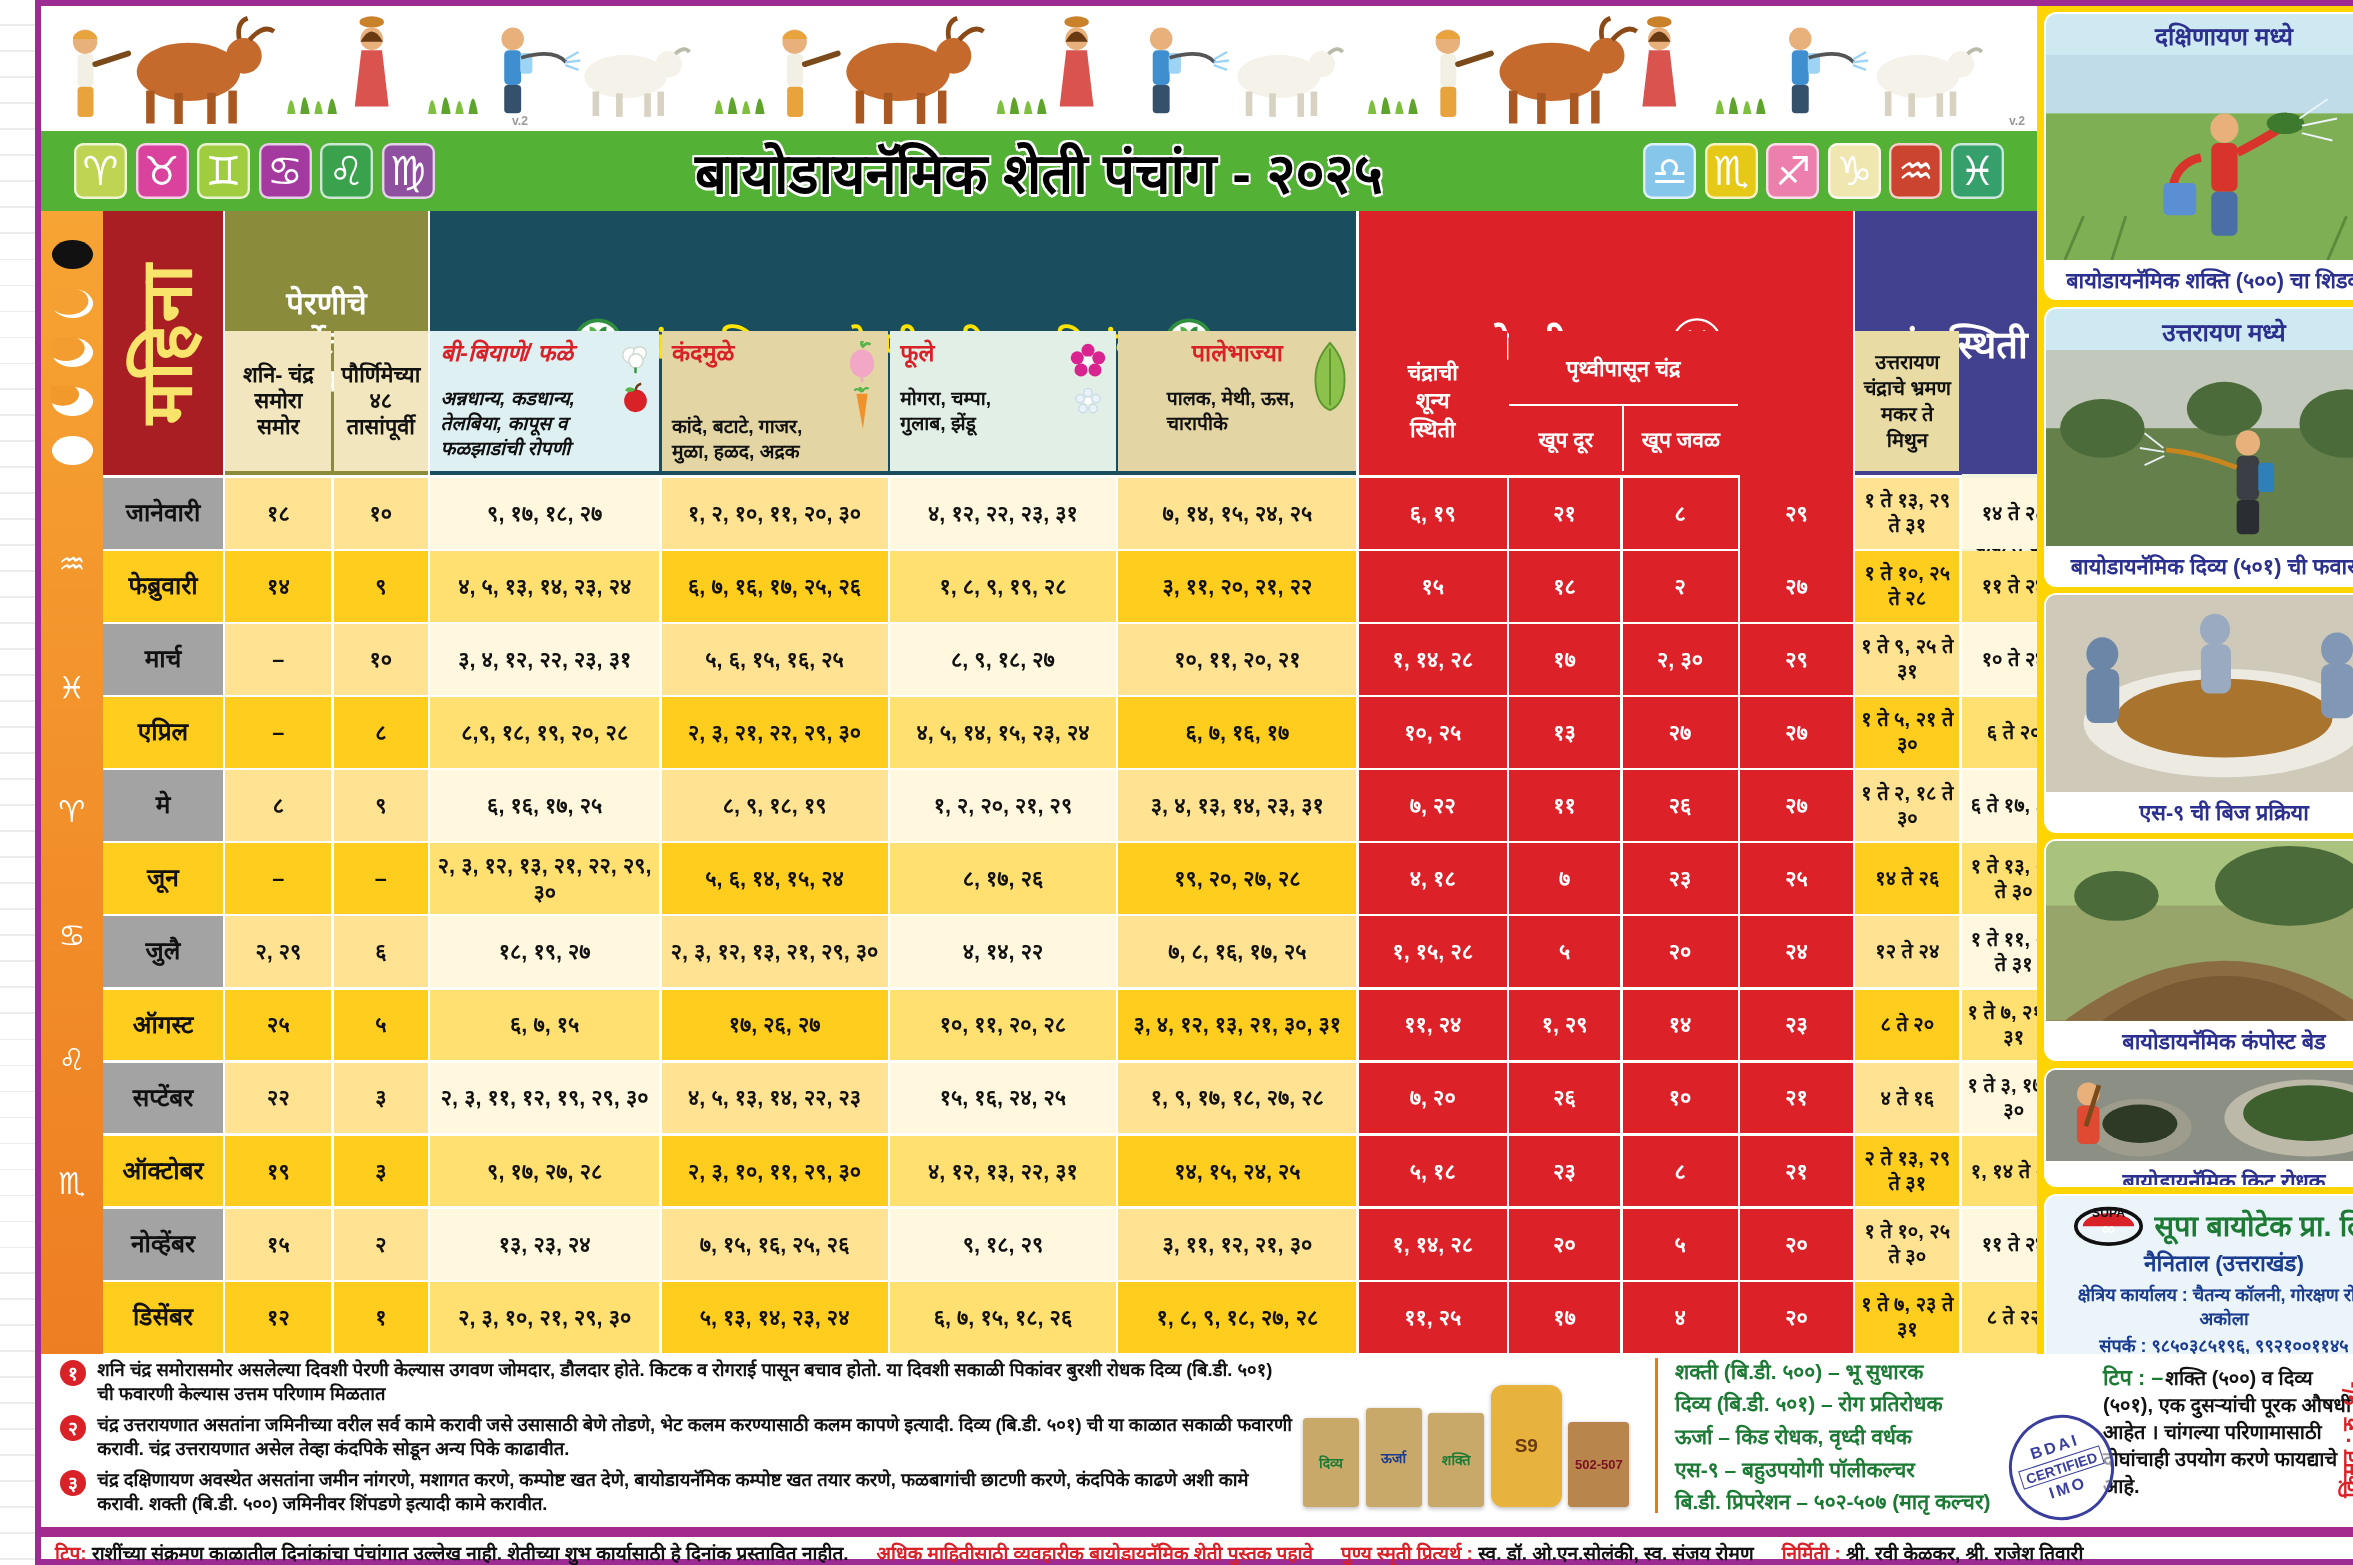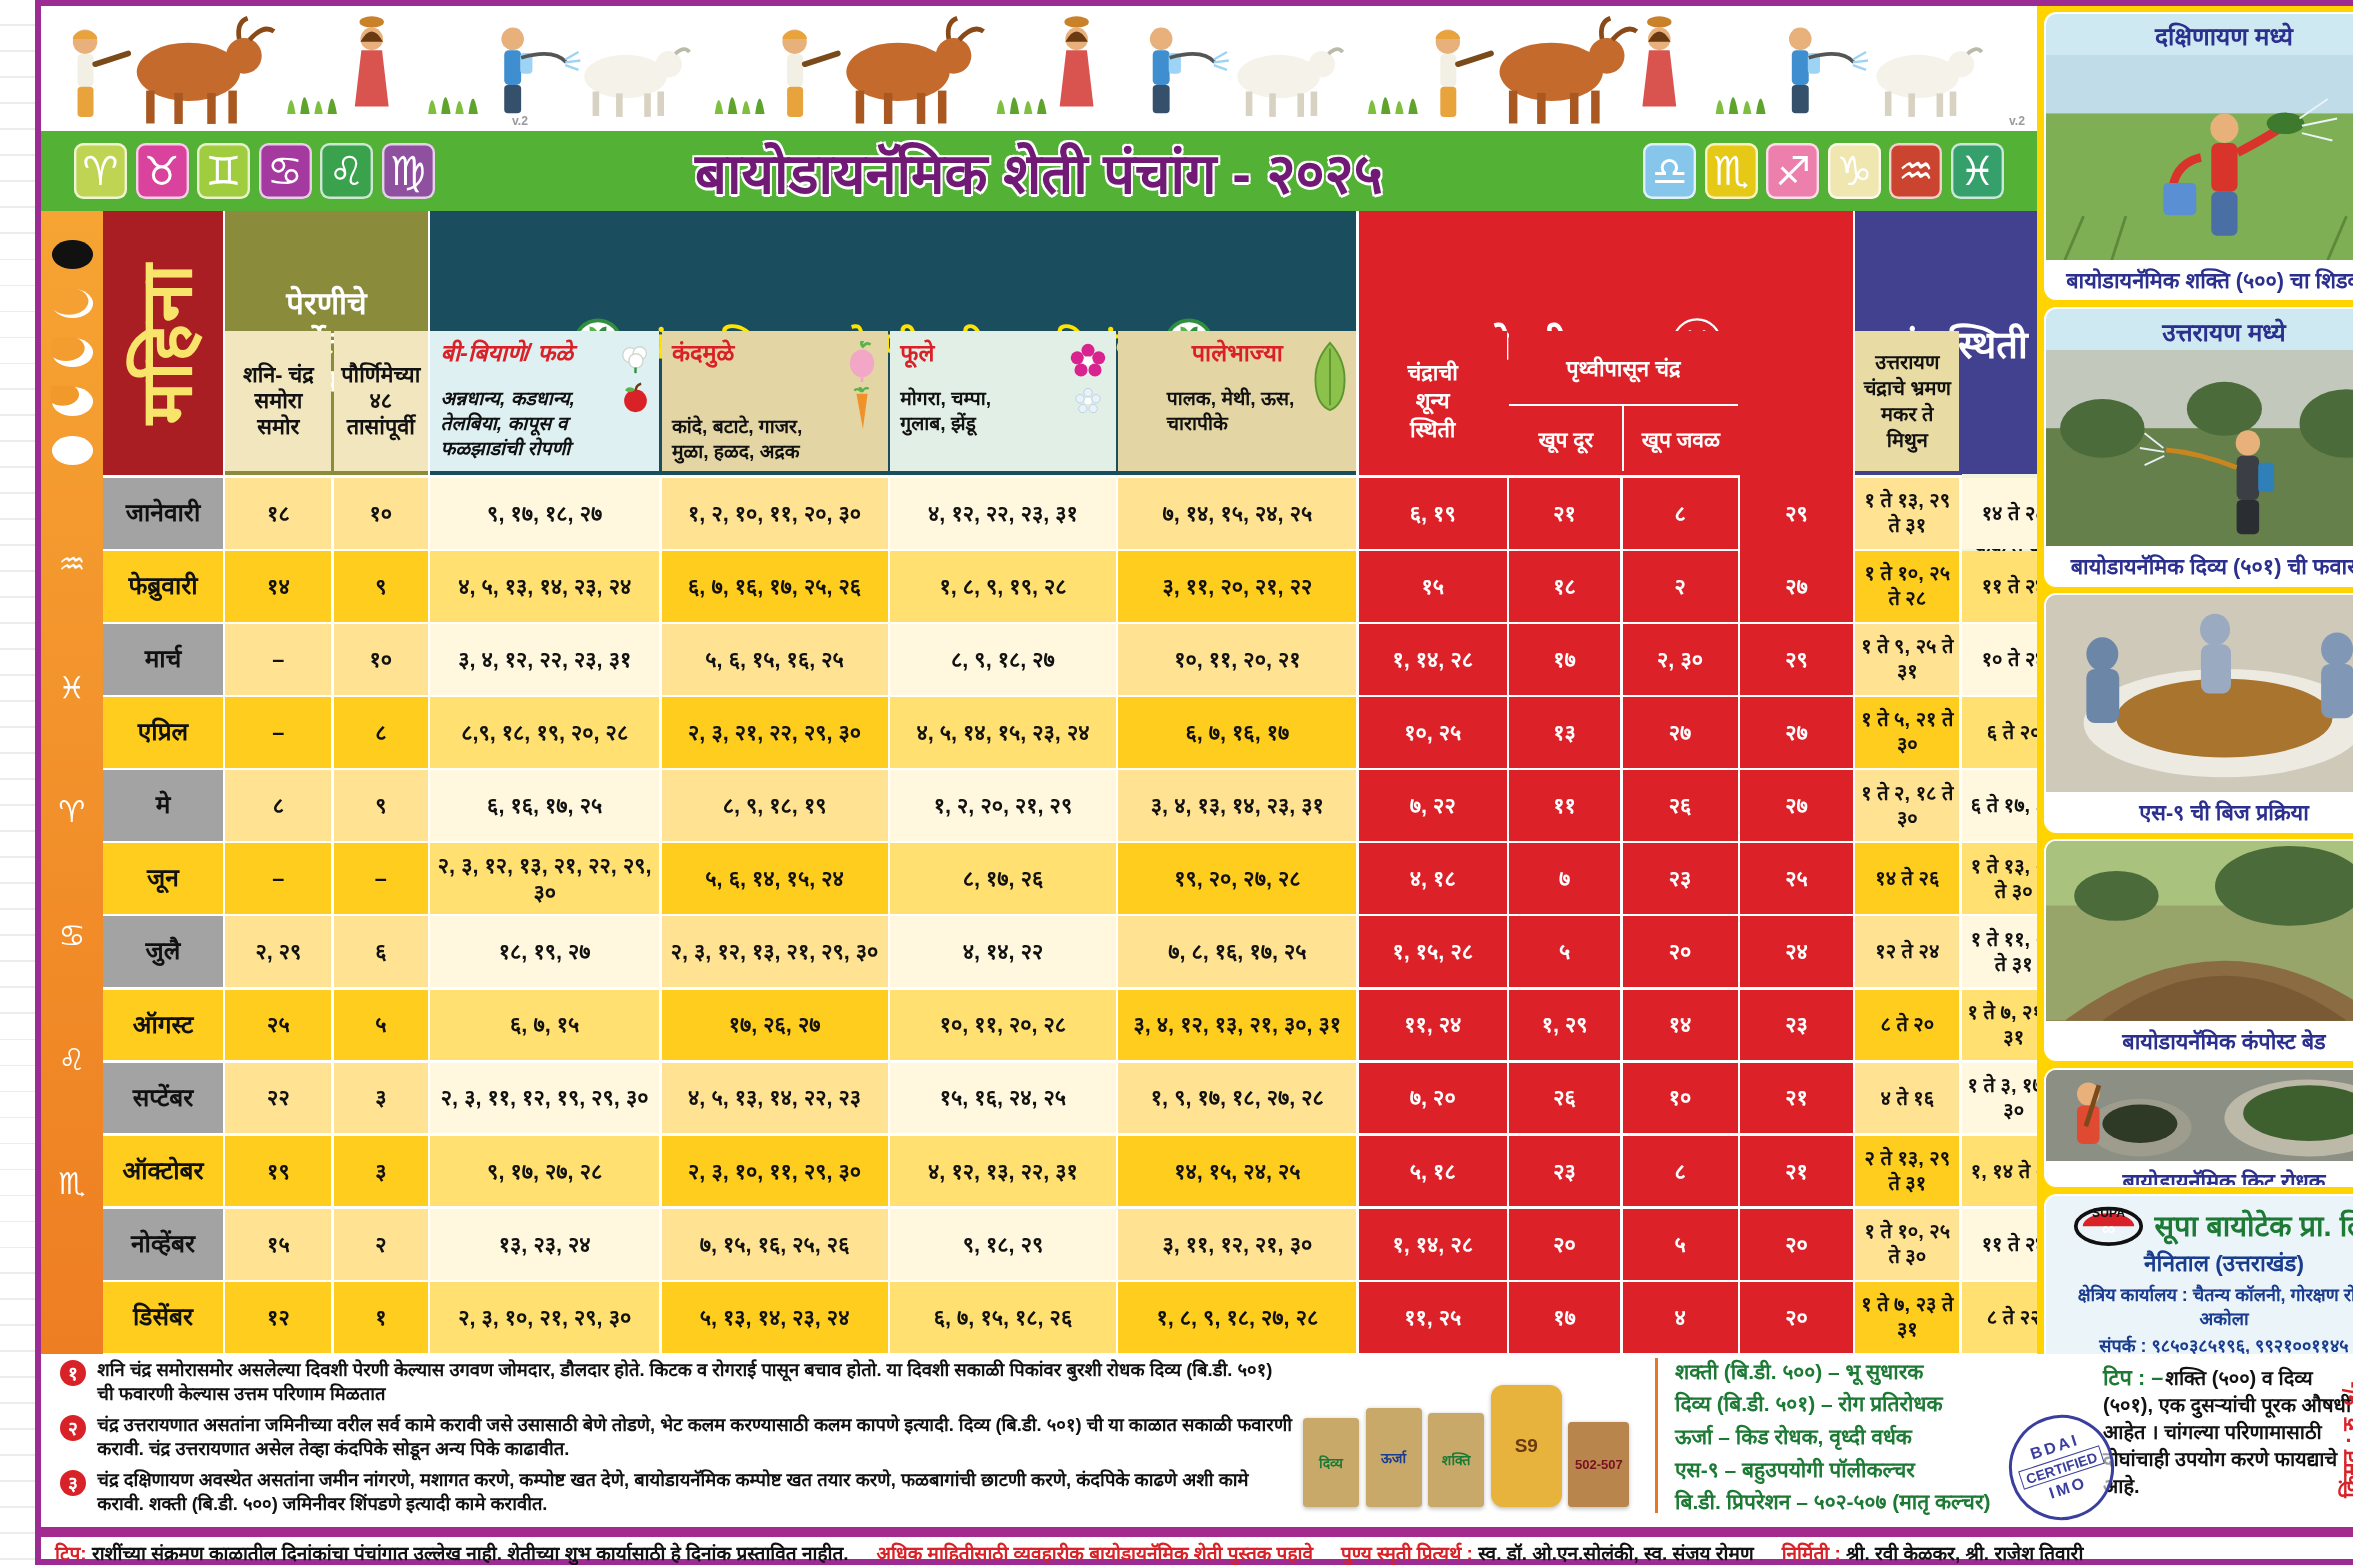--- a/index.html
+++ b/index.html
@@ -16,21 +16,21 @@
   
   .banner{left:0;top:0;width:1996px;height:125px;background:#fff;overflow:hidden;}
   .vnote{position:absolute;bottom:2.8px;font-size:12.2px;color:#9a9a9a;font-weight:bold;}
 
   
   .title-band{left:0;top:125px;width:1996px;height:80px;background:#53B235;
     display:flex;align-items:center;justify-content:space-between;padding:0 33px;box-sizing:border-box;}
   .zgroup{display:flex;gap:8.5px;}
   .ztile{width:53px;height:56px;border-radius:9.4px;display:flex;align-items:center;justify-content:center;
     font-size:40px;color:#fff;font-weight:bold;box-shadow:inset 0 0 0 2.4px rgba(255,255,255,.75);}
-  .main-title{font-size:56px;font-weight:bold;color:#701a75;white-space:nowrap;
+  .main-title{font-size:56px;font-weight:bold;color:#000000;white-space:nowrap;
     text-shadow:-1.9px -1.9px 0 #fff,1.9px -1.9px 0 #fff,-1.9px 1.9px 0 #fff,1.9px 1.9px 0 #fff,0 2.8px 0 #fff;}
 
   
   .moon-strip{left:0;top:205px;width:62px;height:1143px;
     background:linear-gradient(180deg,#F6A433,#EE7E22);display:flex;flex-direction:column;align-items:center;}
   .moons{display:flex;flex-direction:column;gap:18px;margin-top:28px;}
   .moon{width:43px;height:31px;}
   .strip-glyphs{display:flex;flex-direction:column;gap:89px;margin-top:80px;color:#fff;font-size:30px;}
 
   

